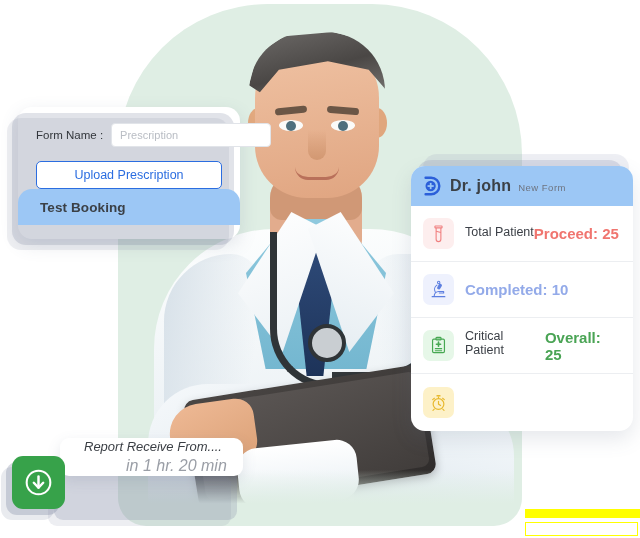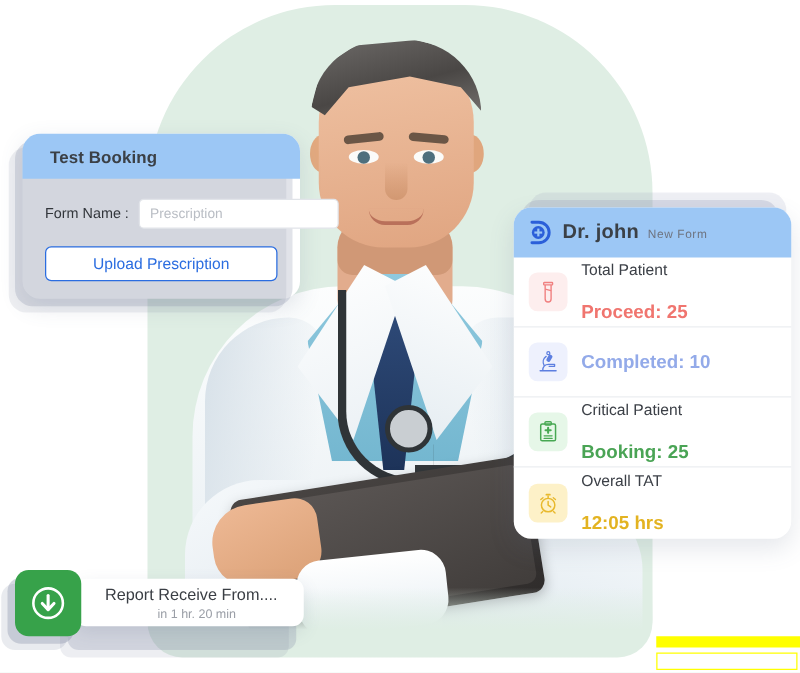--- a/index.html
+++ b/index.html
@@ -477,46 +477,47 @@
   .stat-row:last-child { border-bottom: none; }
   .stat-icon-tile {
     width: 31px;
     height: 31px;
     border-radius: 7px;
     display: flex;
     align-items: center;
     justify-content: center;
     flex-shrink: 0;
   }
-  .stat-text { display: flex; flex-direction: column; gap: 18px; }
+  .stat-text { display: flex; flex-direction: row; gap: 0; }
   .stat-title {
     font-size: 12.5px;
     color: #3c4047;
   }
   .stat-sub {
     font-size: 15px;
     font-weight: bold;
   }
 
   
   #notification-card {
     position: absolute;
     left: 60px;
-    top: 463px;
+    top: 438px;
     width: 183px;
     height: 38px;
     background: #ffffff;
     border-radius: 9px;
     z-index: 7;
     box-shadow: 0 5px 14px rgba(90,100,130,.15);
     display: flex;
     flex-direction: column;
     justify-content: center;
     padding-left: 24px;
     box-sizing: border-box;
+    font-style: italic;
   }
   #notification-stack1 {
     position: absolute;
     left: 54px;
     top: 469px;
     width: 183px;
     height: 51px;
     background: rgba(130,138,165,.26);
     border-radius: 9px;
     z-index: 6;
@@ -529,21 +530,21 @@
     height: 51px;
     background: rgba(130,138,165,.14);
     border-radius: 9px;
     z-index: 5;
   }
   #notification-title {
     font-size: 13px;
     color: #3a3e44;
   }
   #notification-subtitle {
-    font-size: 10px;
+    font-size: 16px;
     color: #9a9ea6;
     margin-top: 3px;
     padding-left: 42px;
   }
   #download-icon-tile {
     position: absolute;
     left: 12px;
     top: 456px;
     width: 53px;
     height: 53px;
@@ -636,29 +637,29 @@
   <div class="d-arm-r"></div>
   <div class="d-arm-l"></div>
   <div class="d-tablet"></div>
   <div class="d-tablet-face"></div>
   <div class="d-hand"></div>
   <div class="d-sleeve-cuff"></div>
 </div>
 <div id="bg-blob-fade"></div>
 
 <div id="test-booking-card" class="stack-shadow">
-  <div id="test-booking-header">
-    <span id="test-booking-title">Test Booking</span>
-  </div>
   <div id="test-booking-body">
     <div id="form-row">
       <span id="form-name-label">Form Name :</span>
       <input id="form-name-input" type="text" placeholder="Prescription" style="">
     </div>
     <button id="upload-prescription-button">Upload Prescription</button>
+  </div>
+  <div id="test-booking-header">
+    <span id="test-booking-title">Test Booking</span>
   </div>
 </div>
 
 <div id="doctor-card-stack2"></div>
 <div id="doctor-card-stack1"></div>
 <div id="doctor-card">
   <div id="doctor-card-header">
     <span style="display:flex;align-items:center;">
       <svg width="22" height="22" viewBox="0 0 24 24">
         <path d="M5 3 h6 a9 9 0 0 1 0 18 h-6" fill="none" stroke="#2b5fd9" stroke-width="2.6" stroke-linecap="round"></path>
@@ -711,40 +712,36 @@
       <svg width="19" height="19" viewBox="0 0 24 24">
         <rect x="4.5" y="4" width="15" height="17" rx="1.6" fill="none" stroke="#47a852" stroke-width="1.5"></rect>
         <rect x="8.8" y="1.8" width="6.4" height="3.2" rx="1" fill="none" stroke="#47a852" stroke-width="1.4"></rect>
         <path d="M12 7.8 v5.2 M9.4 10.4 h5.2" stroke="#47a852" stroke-width="2.1" stroke-linecap="round"></path>
         <path d="M8 16 h8 M8 18.6 h8" stroke="#47a852" stroke-width="1.4" stroke-linecap="round"></path>
       </svg>
     </span>
     <span class="stat-text">
       <span class="stat-title">Critical Patient</span>
       <span class="stat-sub" style="color:#4aa455;">
-        <span>Booking:</span>
+        <span>Overall:</span>
         <span>25</span>
       </span>
     </span>
   </div>
 
   <div class="stat-row">
     <span class="stat-icon-tile" style="background:#fdf1c8;">
       <svg width="19" height="19" viewBox="0 0 24 24">
         <circle cx="12" cy="14" r="6.8" fill="none" stroke="#e8b92e" stroke-width="1.5"></circle>
         <path d="M12 10.4 V14 l2.6 1.8" stroke="#e8b92e" stroke-width="1.5" fill="none" stroke-linecap="round"></path>
         <rect x="9.4" y="2.6" width="5.2" height="1.8" rx=".7" fill="#e8b92e"></rect>
         <path d="M12 4.4 v2.6" stroke="#e8b92e" stroke-width="1.5"></path>
         <path d="M4.6 8.4 l2.2-1.8 M19.4 8.4 l-2.2-1.8" stroke="#e8b92e" stroke-width="1.4" stroke-linecap="round"></path>
         <path d="M6.6 20.4 l-1.6 1.6 M17.4 20.4 l1.6 1.6" stroke="#e8b92e" stroke-width="1.4" stroke-linecap="round"></path>
       </svg>
-    </span>
-    <span class="stat-text">
-      <span class="stat-title">Overall TAT</span>
-      <span class="stat-sub" style="color:#e3b321;">12:05 hrs</span>
     </span>
   </div>
 </div>
 
 <div id="notification-stack2"></div>
 <div id="notification-stack1"></div>
 <div id="notification-card">
   <span id="notification-title">Report Receive From....</span>
   <span id="notification-subtitle">in 1 hr. 20 min</span>
 </div>

